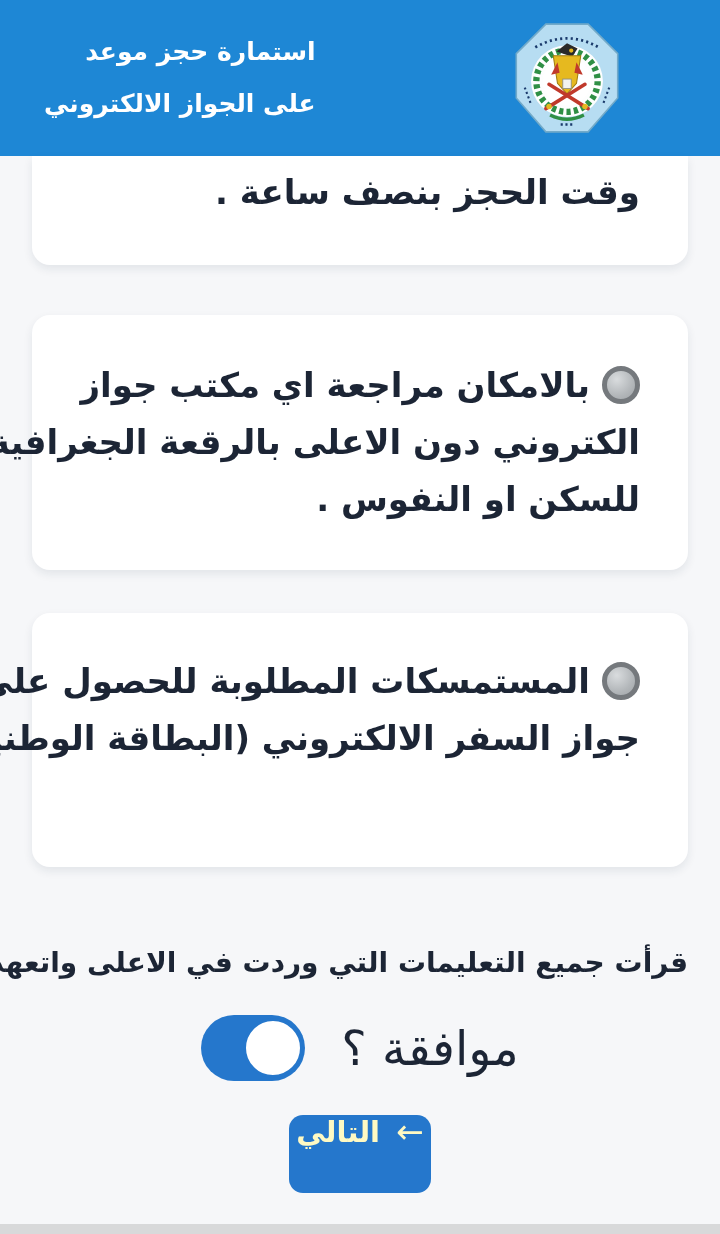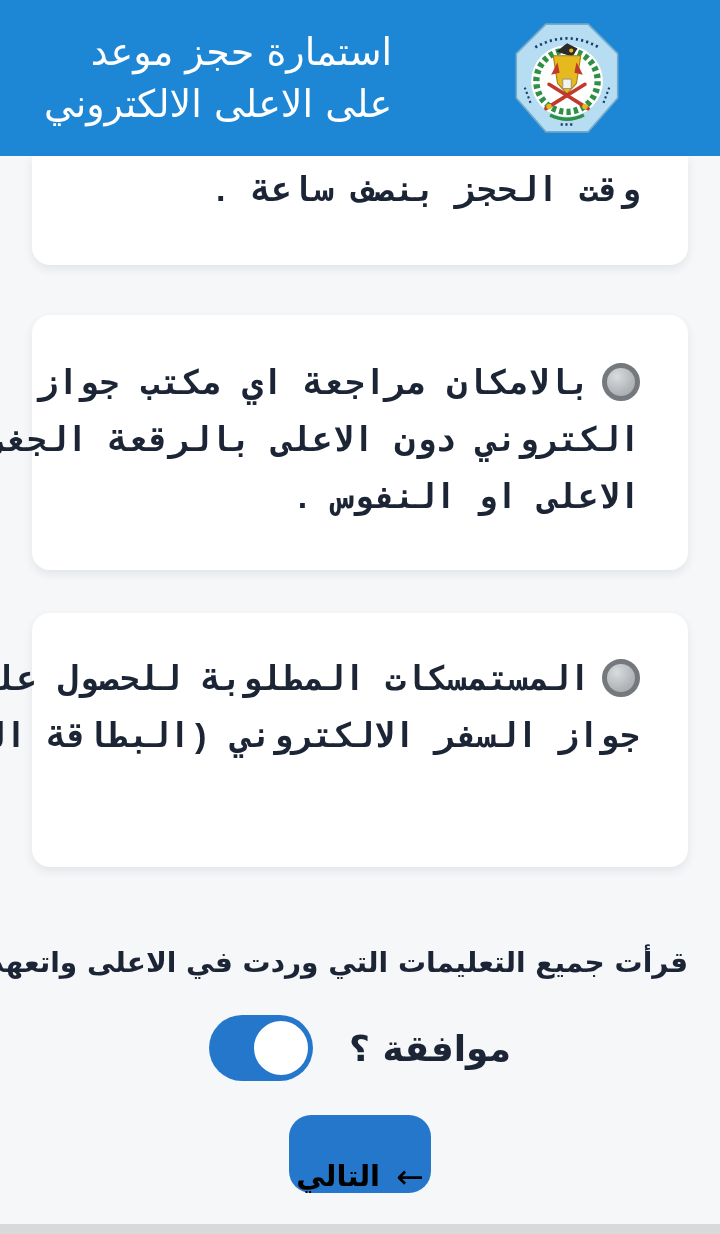--- a/index.html
+++ b/index.html
@@ -24,40 +24,40 @@
     background:var(--header-bg);
     display:flex;
     align-items:center;
     justify-content:space-between;
     padding:0 100px 0 44px;
   }
   .header-title{
     direction:rtl;
     text-align:right;
     color:var(--header-text);
-    font-weight:400;
-    font-size:38px;
+    font-weight:700;
+    font-size:25px;
     line-height:52px;
   }
   .logo-wrap{width:106px;height:112px;flex:0 0 auto;}
   .logo-wrap svg{display:block;width:106px;height:112px;}
   
   .content{padding:0 32px;}
   .card{
     background:var(--card-bg);
     border-radius:18px;
     box-shadow:0 4px 10px rgba(25,39,68,.09);
     direction:rtl;
     text-align:right;
     color:var(--text);
     font-weight:700;
     font-size:34px;
     padding:0 48px;
   }
-  .card .line{white-space:nowrap;font-family:Liberation Mono, monospace;}
+  .card .line{white-space:nowrap;}
   .card-1{
     border-radius:0 0 18px 18px;
     height:109px;
     padding-top:10px;
     line-height:52px;
   }
   .card-2{margin-top:50px;height:255px;padding-top:42px;line-height:57px;padding-left:28px;}
   .card-3{margin-top:43px;height:254px;padding-top:40px;line-height:57px;}
   .bullet{
     display:inline-block;
@@ -96,34 +96,34 @@
   .switch .knob{
     position:absolute;
     top:3px;right:2px;
     width:60px;height:60px;
     border-radius:50%;
     background:#fff;
     border:3px solid var(--primary);
   }
   .toggle-label{
     direction:rtl;
-    font-weight:700;
-    font-size:36px;
+    font-weight:400;
+    font-size:48px;
     color:var(--text);
   }
   
   .next-row{margin-top:34px;display:flex;justify-content:center;}
   .next-button{
     width:142px;height:78px;
     border:none;
-    border-radius:22px;
+    border-radius:14px;
     background:var(--primary);
-    color:#000000;
+    color:#fef9c3;
     display:flex;
-    align-items:flex-end;
+    align-items:flex-start;
     justify-content:center;
     gap:16px;
     font-family:"DejaVu Sans", sans-serif;
     font-weight:700;
     font-size:29px;
     cursor:pointer;
   }
   .next-button .arrow{font-size:33px;font-weight:400;line-height:1;}
   
   .bottom-strip{
@@ -132,21 +132,21 @@
     height:10px;
     background:var(--strip);
   }
 </style>
 </head>
 <body>
 
 <div class="header">
   <div class="header-title">
     <div>استمارة حجز موعد</div>
-    <div>على الاعلى الالكتروني</div>
+    <div>على الجواز الالكتروني</div>
   </div>
   <div class="logo-wrap">
     <svg viewBox="0 0 100 106" xmlns="http://www.w3.org/2000/svg">
 
       <polygon points="30,2 70,2 98,30 98,72 70,104 30,104 2,72 2,30" fill="#b7ddf2" stroke="#72aac9" stroke-width="1.5"></polygon>
 
       <path d="M 20,24 Q 50,7 80,24" fill="none" stroke="#1a3a6b" stroke-width="2.6" stroke-dasharray="2 3"></path>
 
       <path d="M 10,62 L 16,78" stroke="#1a3a6b" stroke-width="2" stroke-dasharray="2 2.5" fill="none"></path>
       <path d="M 90,62 L 84,78" stroke="#1a3a6b" stroke-width="2" stroke-dasharray="2 2.5" fill="none"></path>
@@ -176,21 +176,21 @@
 
 <div class="content">
 
   <div class="card card-1">
     <div class="line">وقت الحجز بنصف ساعة .</div>
   </div>
 
   <div class="card card-2">
     <div class="line"><span class="bullet"></span><span>بالامكان مراجعة اي مكتب جواز</span></div>
     <div class="line">الكتروني دون الاعلى بالرقعة الجغرافية</div>
-    <div class="line">الاعلى او النفوس .</div>
+    <div class="line">للسكن او النفوس .</div>
   </div>
 
   <div class="card card-3">
     <div class="line"><span class="bullet"></span><span>المستمسكات المطلوبة للحصول على</span></div>
     <div class="line">جواز السفر الالكتروني (البطاقة الوطنية +</div>
   </div>
 
   <div class="agreement">قرأت جميع التعليمات التي وردت في الاعلى واتعهد بالالتزام بها</div>
 
   <div class="toggle-row">

